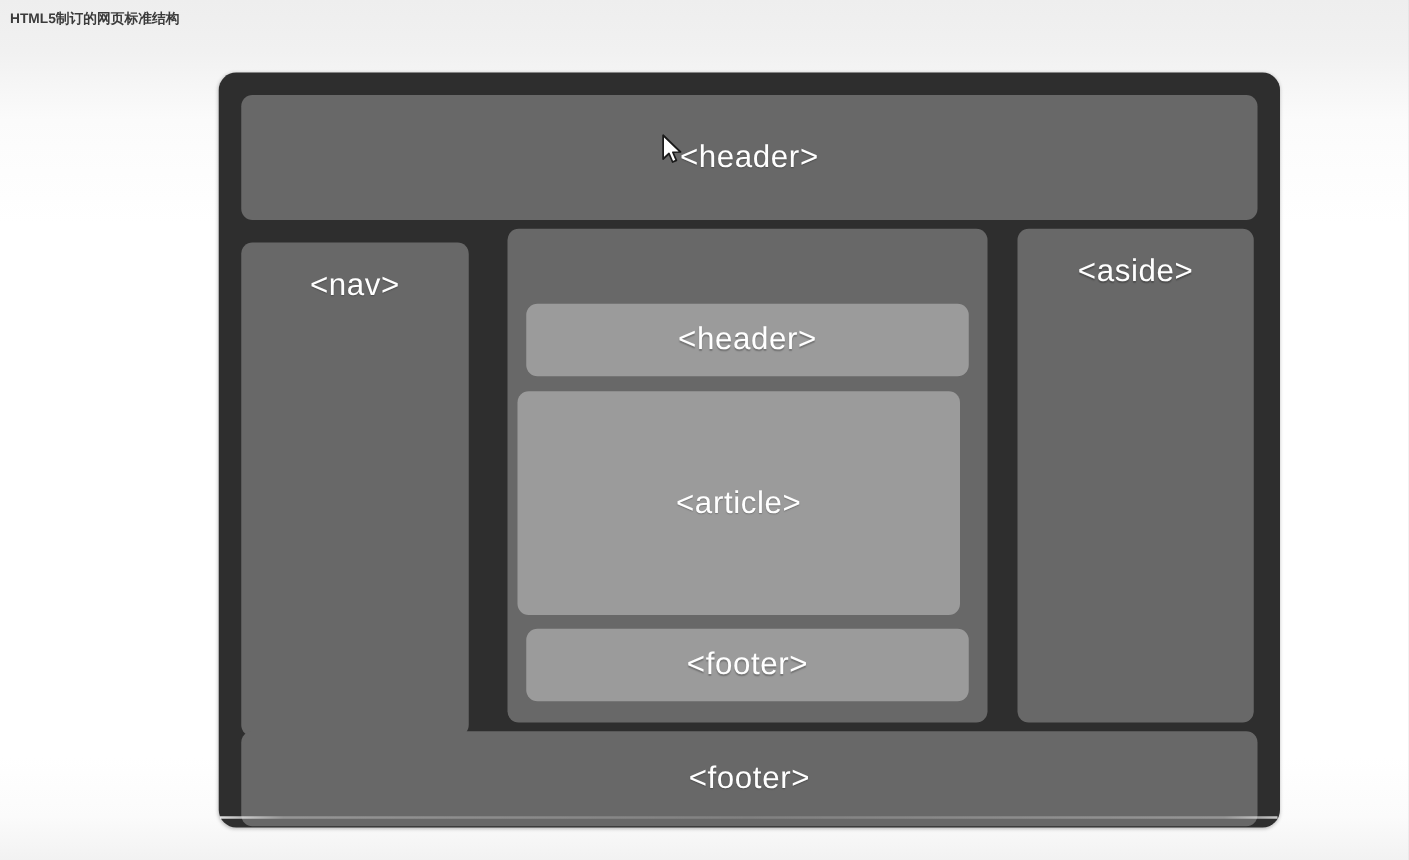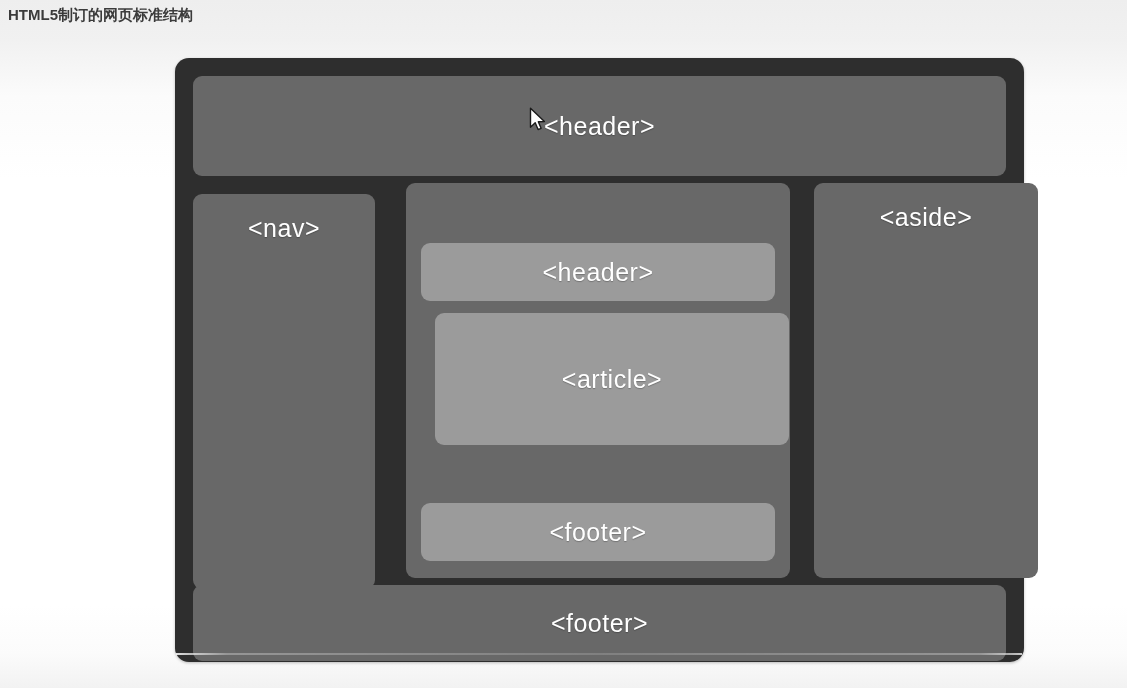--- a/index.html
+++ b/index.html
@@ -19,21 +19,21 @@
     width: 1127px;
     height: 688px;
     background: linear-gradient(180deg, #eeeeee 0%, #f1f1f1 6%, #fbfbfb 14%, #ffffff 26%, #ffffff 88%, #fbfbfb 95%, #f2f2f2 100%);
   }
 
   
   #slide-title {
     position: absolute;
     left: 8px;
     top: 4px;
-    font-size: 15px;
+    font-size: 11px;
     font-weight: bold;
     color: #3b3b3b;
     letter-spacing: 0px;
     white-space: nowrap;
     line-height: 22px;
   }
 
   
   #diagram-frame {
     position: absolute;
@@ -94,42 +94,42 @@
   }
   #box-section {
     left: 231px;
     top: 125px;
     width: 384px;
     height: 395px;
   }
   #box-aside {
     left: 639px;
     top: 125px;
-    width: 224px;
+    width: 189px;
     height: 395px;
   }
   #box-footer {
     left: 18px;
     top: 527px;
     width: 813px;
     height: 76px;
   }
 
   
   #box-section-header {
     left: 15px;
     top: 60px;
     width: 354px;
     height: 58px;
   }
   #box-article {
-    left: 29px;
+    left: 8px;
     top: 130px;
     width: 354px;
-    height: 132px;
+    height: 179px;
   }
   #box-section-footer {
     left: 15px;
     top: 320px;
     width: 354px;
     height: 58px;
   }
 
   
   #scrub-line {

